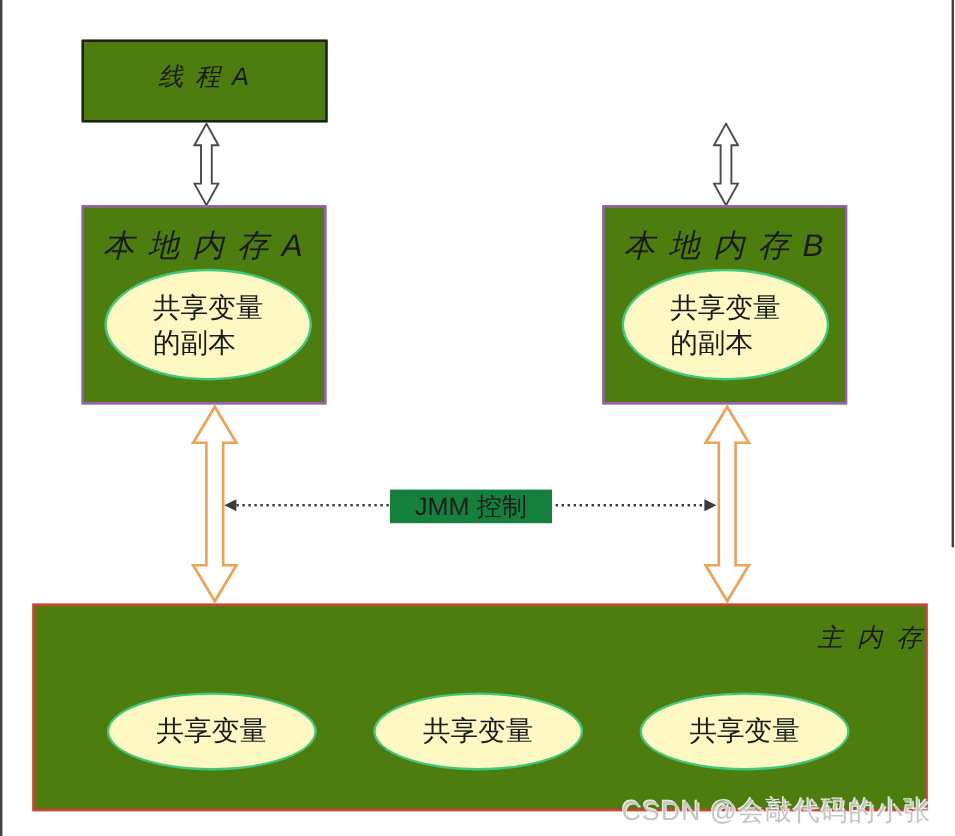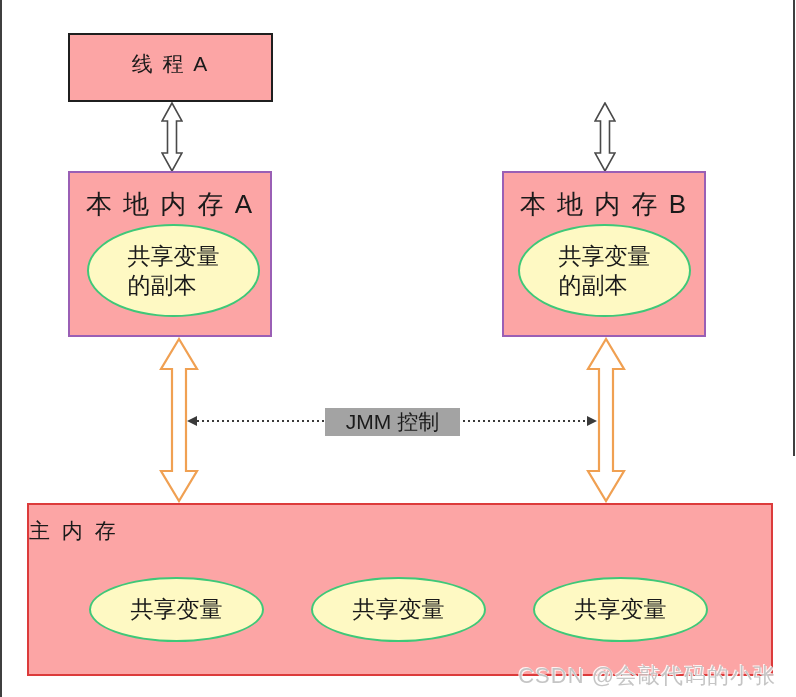--- a/index.html
+++ b/index.html
@@ -5,21 +5,21 @@
   html,body{margin:0;padding:0;background:#fff;}
   .canvas{
     position:relative;width:796px;height:697px;background:#ffffff;
     font-family:"Liberation Sans","DejaVu Sans",sans-serif;color:#1a1a1a;
     overflow:hidden;
   }
   .edge-line{position:absolute;background:#3f3f3f;}
   #edge-left{left:0;top:0;width:2px;height:697px;}
   #edge-right{left:793px;top:0;width:2px;height:456px;}
 
-  .box{position:absolute;background:#fca5a5;box-sizing:border-box;}
+  .box{position:absolute;background:#4d7c0f;box-sizing:border-box;font-style:italic;}
   .thread-box{border:2px solid var(--box-border,#1f1f1f);width:205px;height:69px;top:33px;}
   #thread-a{left:68px;} #thread-b{left:502px;}
   .box-title{display:block;text-align:center;padding-top:15px;font-size:21px;letter-spacing:2px;white-space:nowrap;}
 
   .local-box{border:2px solid var(--local-memory-border,#9a5fb5);width:204px;height:166px;top:171px;}
   #local-a{left:68px;} #local-b{left:502px;}
   .local-title{display:block;text-align:center;padding-top:14px;font-size:26px;letter-spacing:2px;white-space:nowrap;}
 
   .ellipse{
     position:absolute;border:2px solid var(--shared-var-ellipse,#3fc878);
@@ -34,25 +34,25 @@
   #gray-arrow-a{left:161px;top:102px;} #gray-arrow-b{left:594px;top:102px;}
   #orange-arrow-a{left:159px;top:337px;} #orange-arrow-b{left:586px;top:337px;}
   .gray-arrow-shape{fill:#ffffff;stroke:var(--thread-arrow-outline,#4a4a4a);stroke-width:1.6;}
   .orange-arrow-shape{fill:#ffffff;stroke:var(--memory-arrow,#f0a052);stroke-width:2.2;}
 
   #jmm-connector{left:186px;top:411px;}
   .dotted{stroke:var(--jmm-dotted-line,#3a3a3a);stroke-width:2;stroke-dasharray:2 3;fill:none;}
   .dot-head{fill:var(--jmm-dotted-line,#3a3a3a);}
   #jmm-label{
     position:absolute;left:325px;top:408px;width:135px;text-align:center;
-    font-size:21px;white-space:nowrap;background:#a3a3a3;
+    font-size:21px;white-space:nowrap;background:#15803d;
   }
 
   #main-memory{left:27px;top:503px;width:746px;height:173px;border:2px solid var(--main-memory-border,#dc3b3b);}
-  .main-title{display:block;text-align:left;padding-top:12px;font-size:21px;letter-spacing:3px;white-space:nowrap;}
+  .main-title{display:block;text-align:right;padding-top:12px;font-size:21px;letter-spacing:3px;white-space:nowrap;}
   .main-ellipse{width:175px;height:65px;top:577px;}
   #main-e0{left:89px;} #main-e1{left:311px;} #main-e2{left:533px;}
   .main-ellipse-text{font-size:23px;white-space:nowrap;}
 
   #watermark{
     position:absolute;right:20px;top:661px;font-size:22px;letter-spacing:1px;
     color:var(--watermark-color,#c5c5c5);white-space:nowrap;z-index:5;
     text-shadow:1px 1px 0 rgba(255,255,255,.85),-1px -1px 0 rgba(255,255,255,.85);
   }
 </style>

